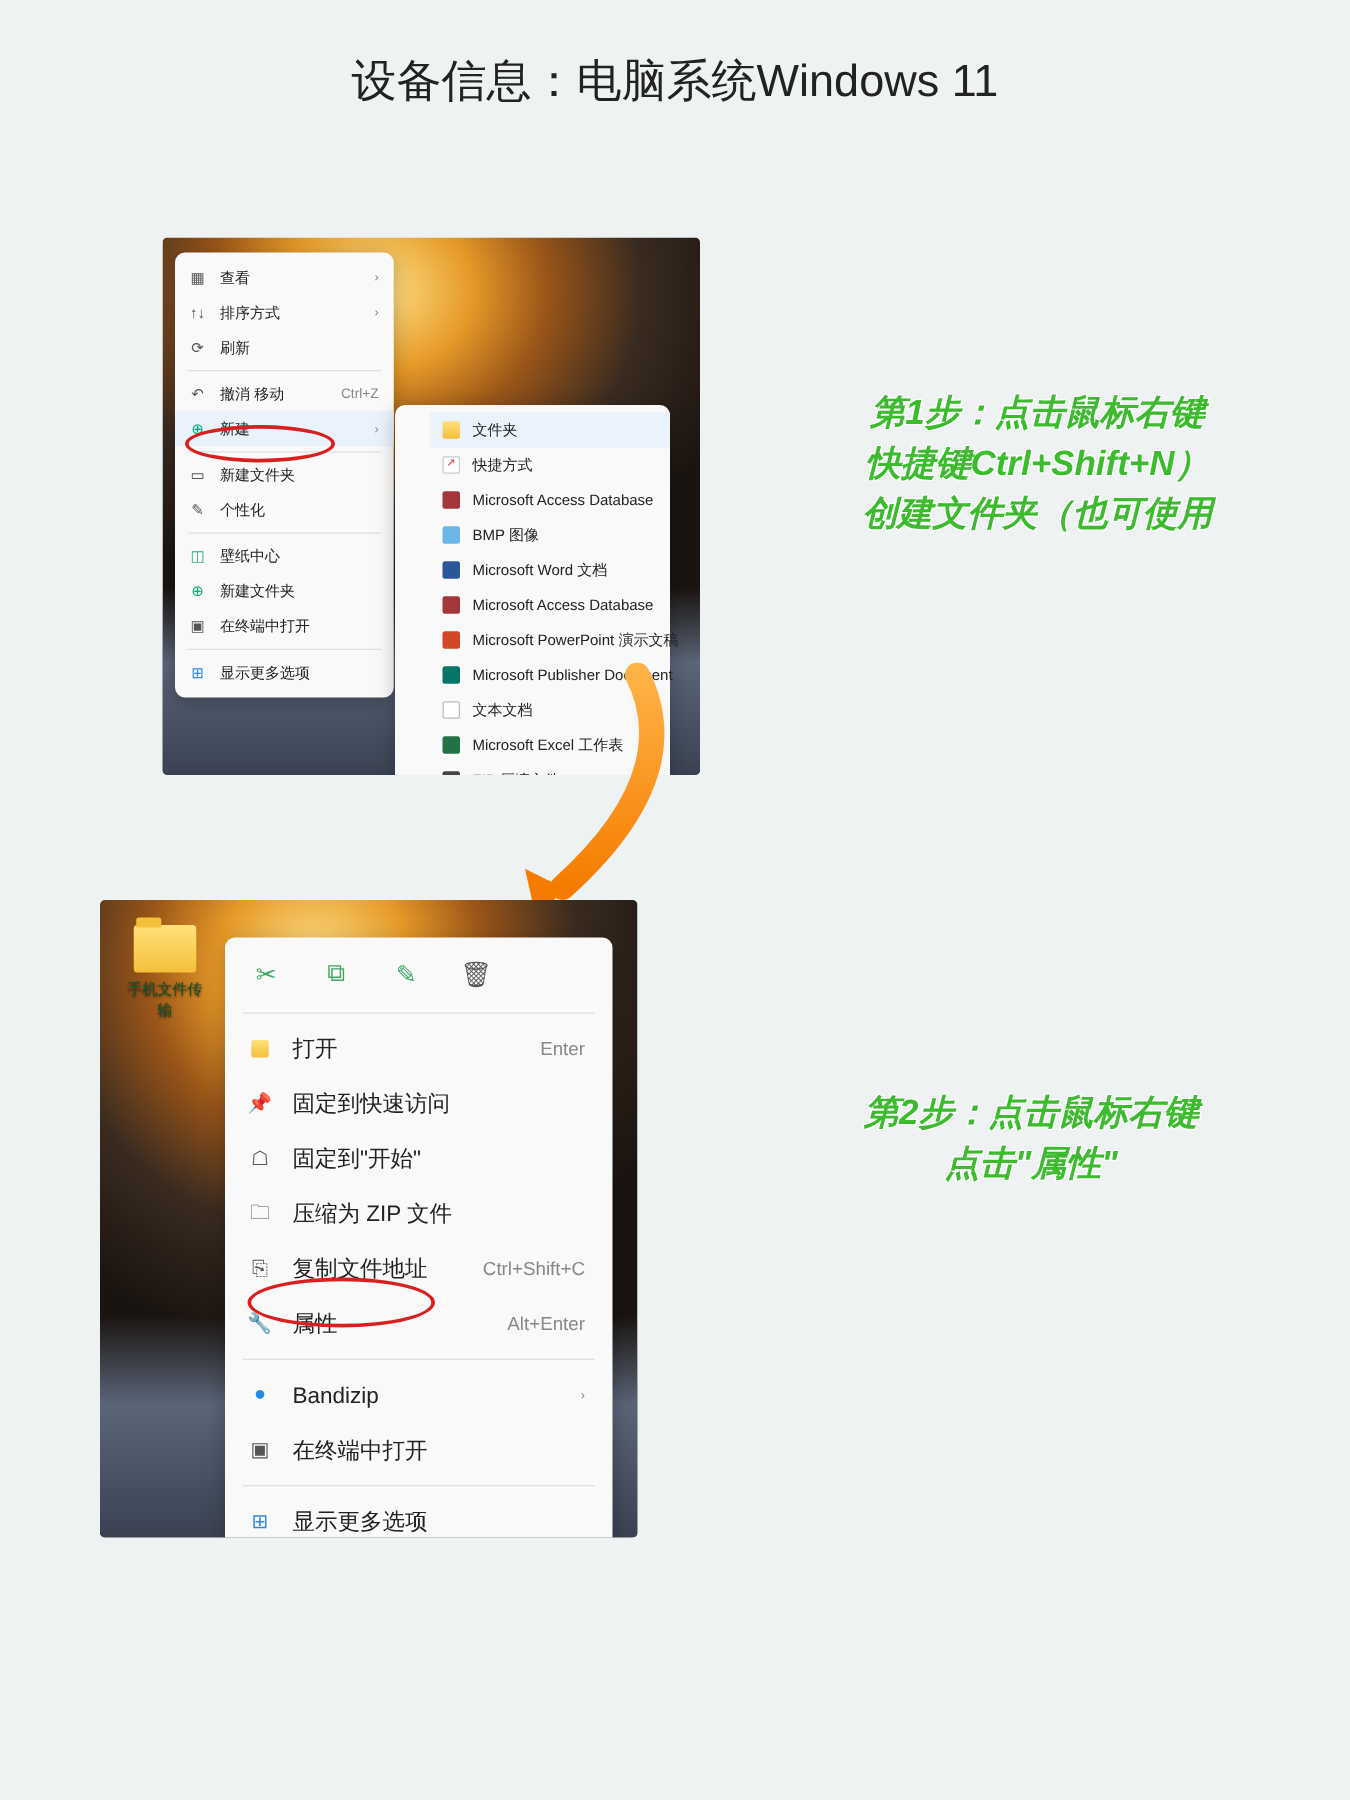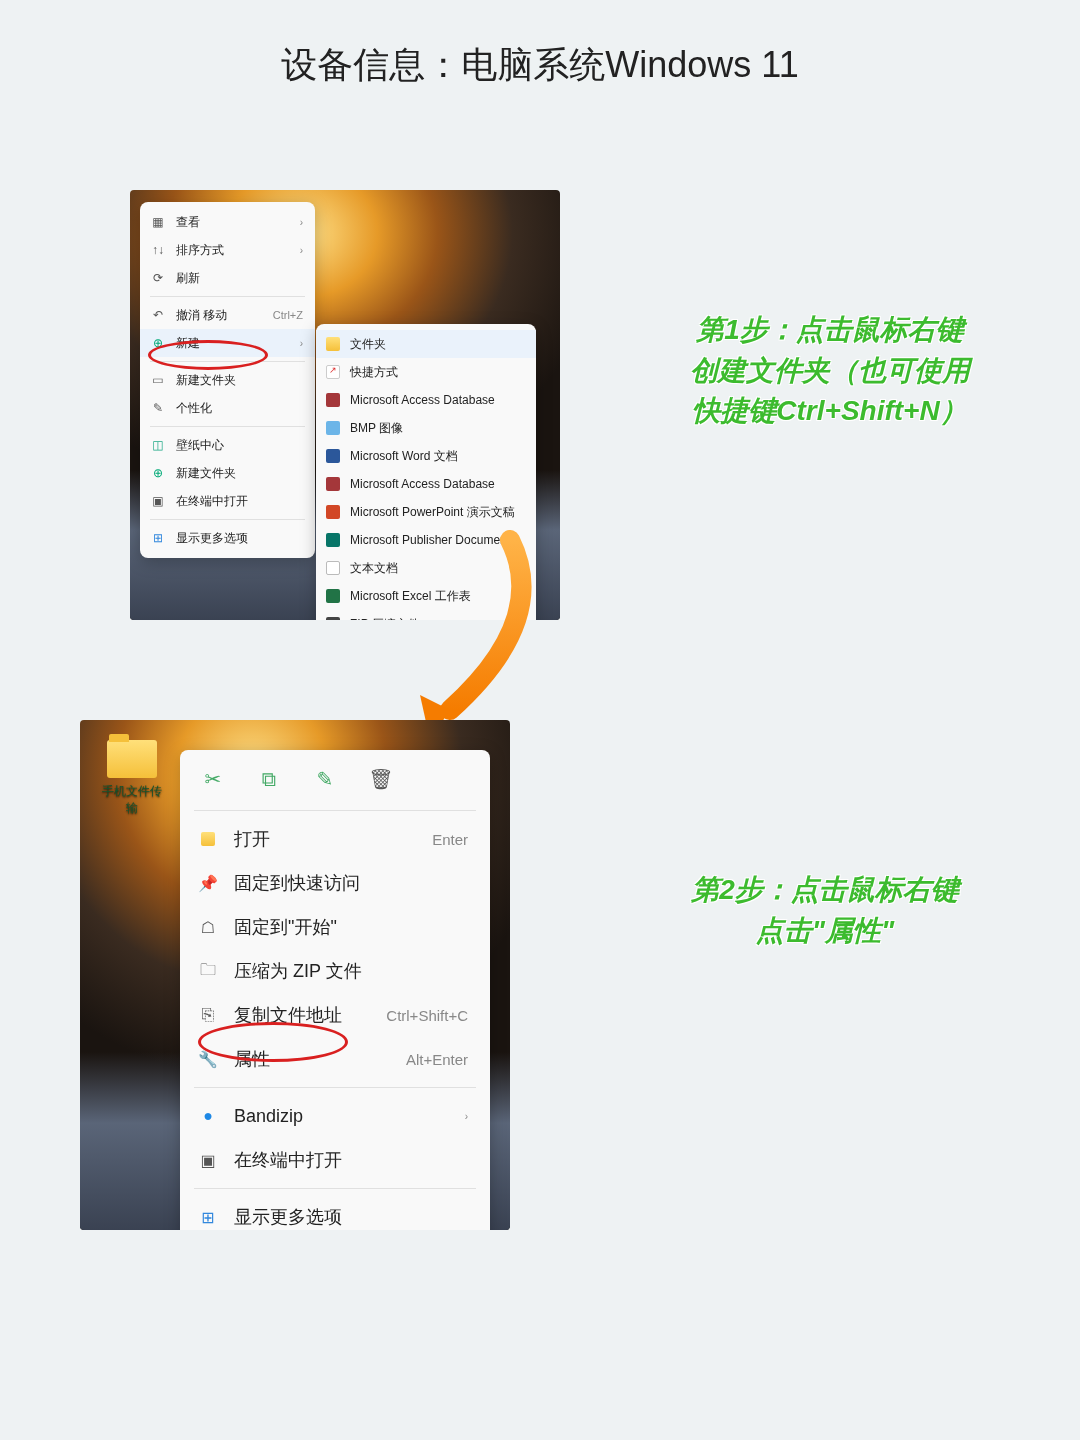--- a/index.html
+++ b/index.html
@@ -197,21 +197,21 @@
         <span class="icn">▣</span>
         <span class="lbl">在终端中打开</span>
       </div>
     <div class="ctx-sep"></div>
     <div class="ctx-item">
         <span class="icn" style="color:#38d">⊞</span>
         <span class="lbl">显示更多选项</span>
       </div>
   </div>
 
-  <div class="ctx-menu" style="left:186px; top:134px; width:220px;">
+  <div class="ctx-menu" style="left:186px; top:134px; width:220px;padding-left:28px;">
     <div class="ctx-item hl">
         <span class="ficn folder"></span>
         <span class="lbl">文件夹</span>
       </div>
     <div class="ctx-item">
         <span class="ficn shortcut"></span>
         <span class="lbl">快捷方式</span>
       </div>
     <div class="ctx-item">
         <span class="ficn access"></span>
@@ -249,22 +249,22 @@
         <span class="ficn zip"></span>
         <span class="lbl">ZIP 压缩文件</span>
       </div>
   </div>
 
   <div class="red-circle" style="left:18px; top:150px; width:120px; height:30px;"></div>
 </div>
 
 <div class="step-note" style="right:40px; top:310px; width:420px;">
   <div>第1步：点击鼠标右键</div>
+  <div>快捷键Ctrl+Shift+N）</div>
   <div>创建文件夹（也可使用</div>
-  <div>快捷键Ctrl+Shift+N）</div>
 </div>
 
 <div class="arrow-wrap">
   <svg viewBox="0 0 180 220">
     <defs>
       <linearGradient id="ag" x1="0" y1="0" x2="0" y2="1">
         <stop offset="0%" stop-color="#ffb347"></stop>
           <stop offset="100%" stop-color="#f57c00"></stop>
       </linearGradient>
     </defs>

